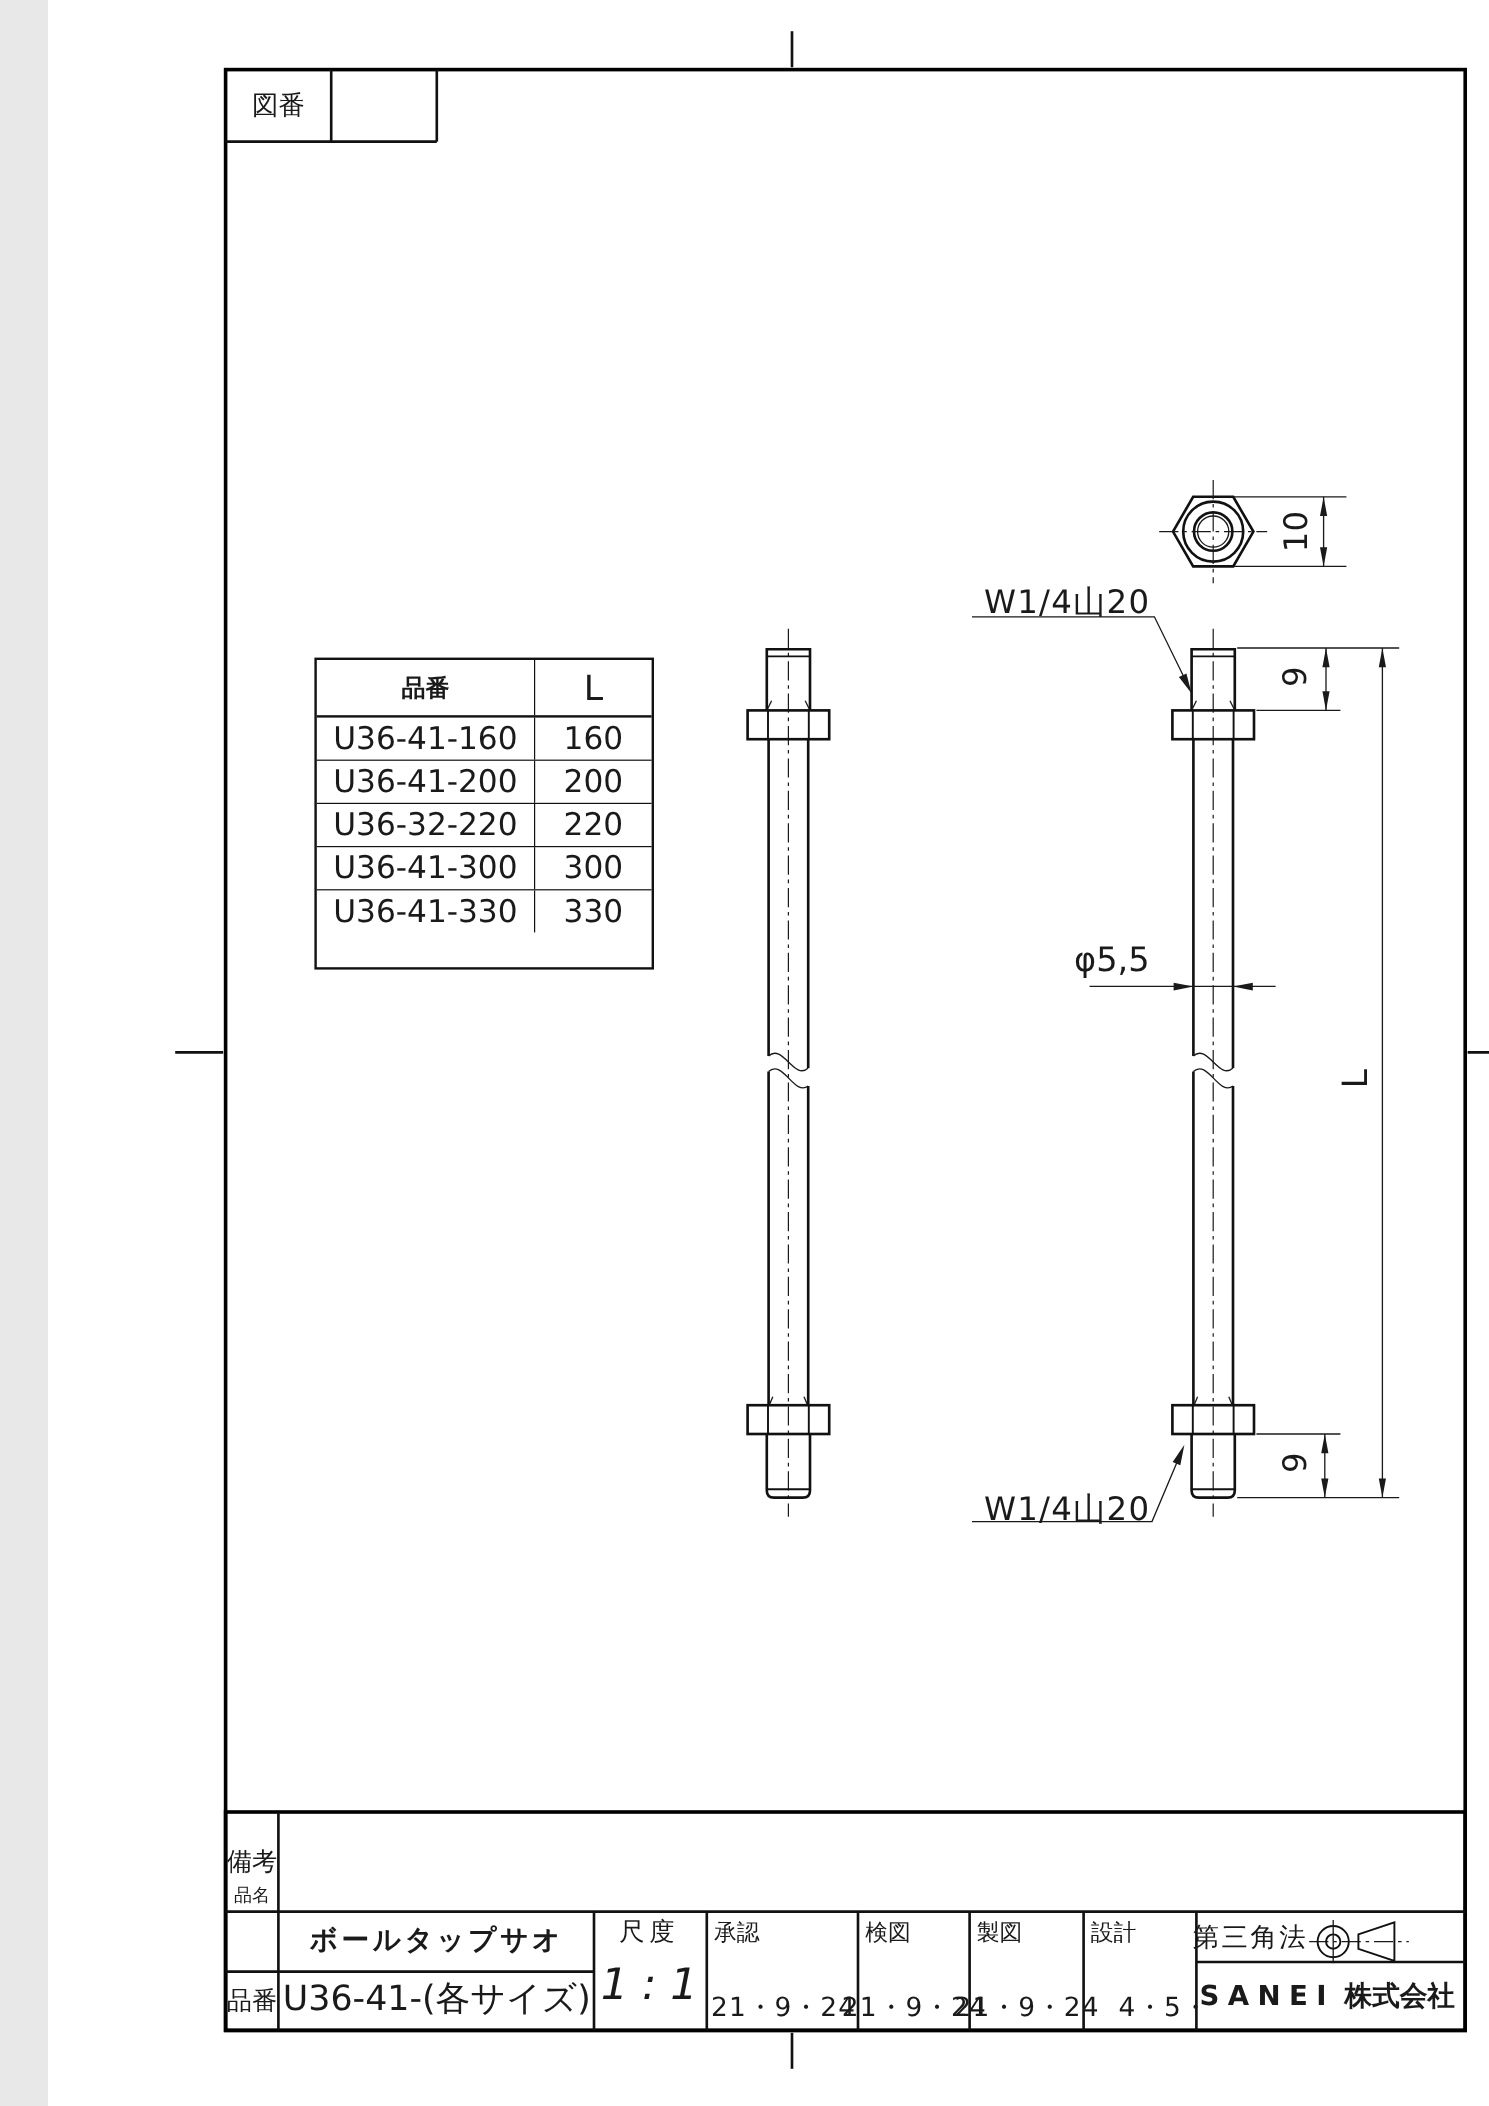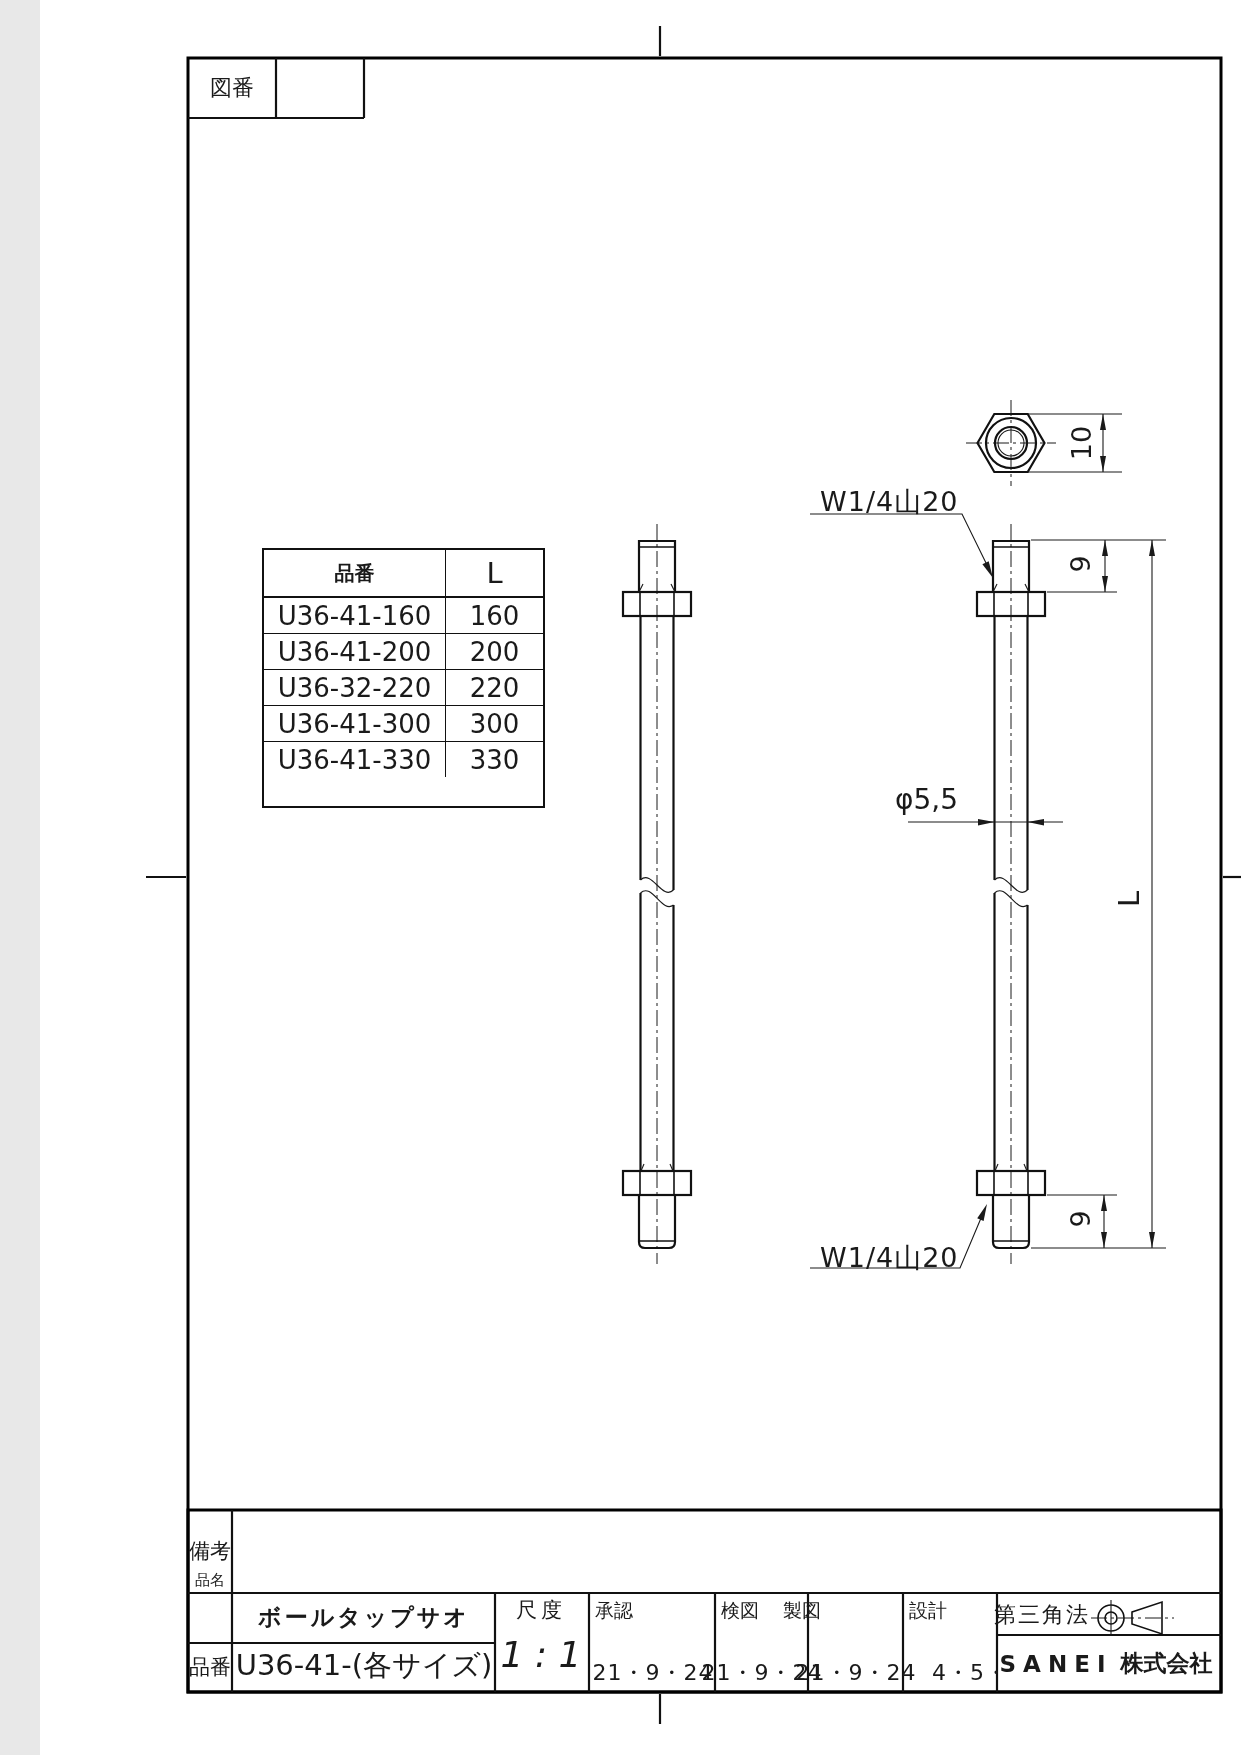--- a/index.html
+++ b/index.html
@@ -209,21 +209,21 @@
   <div class="t ctr" style="left:170px;top:1580px;font-size:15px;">品名</div>
   <div class="t ctr" style="left:170px;top:1667px;font-size:21px;">品番</div>
   <div class="t ctr" style="left:324px;top:1617px;font-size:23px;font-weight:600;letter-spacing:3px;">ボールタップサオ</div>
   <div class="t ctr" style="left:324px;top:1666px;font-size:29px;">U36-41-(各サイズ)</div>
   <div class="t ctr" style="left:501px;top:1610px;font-size:21px;letter-spacing:4px;">尺度</div>
   <div class="t ctr" style="left:501px;top:1654px;font-size:36px;font-style:italic;">1 : 1</div>
   <div class="t lbl-sm" style="left:555px;top:1598px;">承認</div>
   <div class="t ctr date" style="left:613px;top:1673px;">21・9・24</div>
   <div class="t lbl-sm" style="left:681px;top:1598px;">検図</div>
   <div class="t ctr date" style="left:722px;top:1673px;">21・9・24</div>
-  <div class="t lbl-sm" style="left:743px;top:1598px;text-align:center;">製図</div>
+  <div class="t lbl-sm" style="left:774px;top:1598px;text-align:center;">製図</div>
   <div class="t ctr date" style="left:816px;top:1673px;">21・9・24</div>
   <div class="t lbl-sm" style="left:869px;top:1598px;">設計</div>
   <div class="t ctr date" style="left:908px;top:1673px;padding-left:44px;">4・5・</div>
   <div class="t ctr" style="left:1002px;top:1615px;font-size:22px;letter-spacing:2px;">第三角法</div>
   <div class="t ctr" id="company" style="left:1066px;top:1663px;">
     <span class="en">SANEI</span>
     <span class="jp">株式会社</span>
   </div>
 
 </div>

